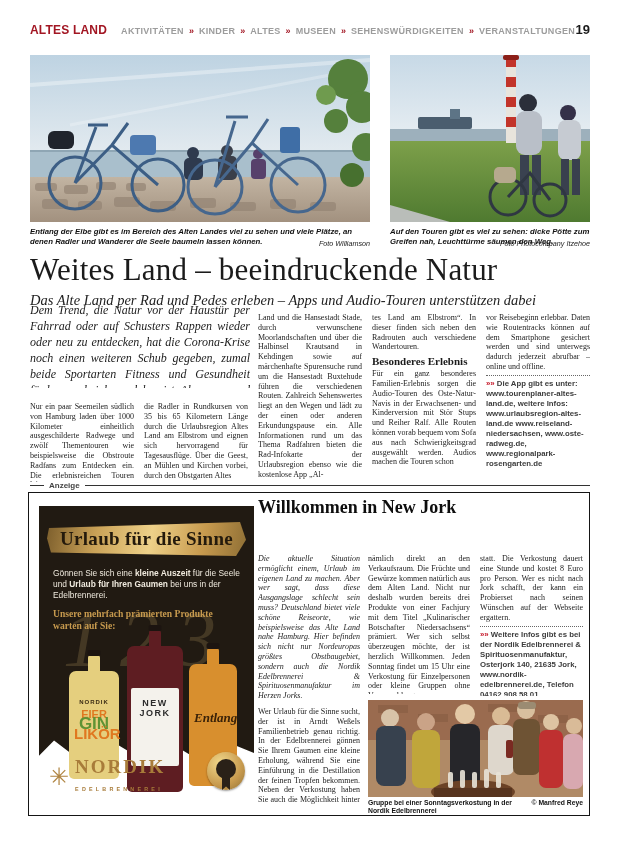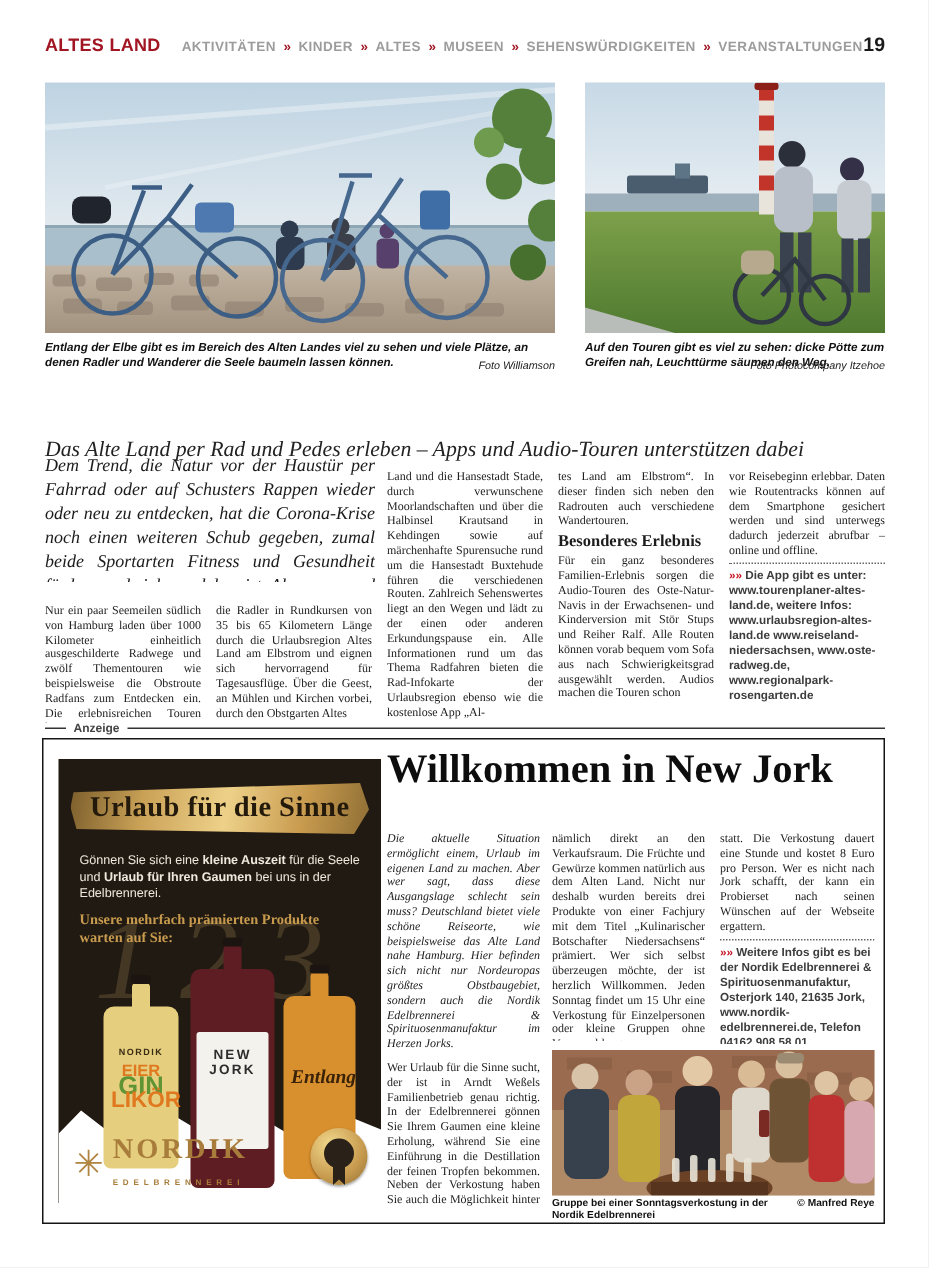--- a/index.html
+++ b/index.html
@@ -84,21 +84,21 @@
   .seal-inner{position:absolute;left:9px;top:7px;width:20px;height:20px;border-radius:50%;background:#2a2118;}
   .seal-ribbon{position:absolute;left:15px;top:26px;width:8px;height:12px;background:#2a2118;
     clip-path:polygon(0 0,100% 0,100% 100%,50% 70%,0 100%);}
   .logo{position:absolute;left:10px;top:252px;display:flex;align-items:center;gap:6px;}
   .logo-star{font-size:24px;color:#b08542;line-height:24px;}
   .logo-name{font-size:19px;font-weight:bold;letter-spacing:2px;color:#a87c3a;line-height:18px;}
   .logo-sub{font-family:"Liberation Sans",sans-serif;font-size:5.4px;font-weight:bold;
     letter-spacing:3.2px;color:#a87c3a;}
 
   
-  .ad-headline{left:258px;top:497px;width:330px;font-size:27px;font-weight:bold;color:#0d0d0d;}
+  .ad-headline{left:258px;top:497px;width:330px;font-size:18px;font-weight:bold;color:#0d0d0d;}
   .ad-subhead{left:258px;top:528px;width:330px;font-size:13px;font-weight:bold;font-style:italic;color:#111;}
   .ca{left:258px;top:554px;width:102px;height:250px;}
   .cb{left:368px;top:554px;width:102px;height:140px;}
   .cc{left:480px;top:554px;width:103px;height:142px;}
   .ca .it{font-style:italic;margin-bottom:6px;}
   .adphoto{left:368px;top:700px;width:215px;height:97px;overflow:hidden;background:#b08a66;}
   .adcap{left:368px;top:799px;width:215px;font-family:"Liberation Sans",sans-serif;font-weight:bold;
     font-size:6.8px;line-height:8px;color:#111;display:flex;justify-content:space-between;gap:6px;}
 </style>
 </head>
@@ -238,20 +238,21 @@
 
   <div class="caption capL">
     <span>Entlang der Elbe gibt es im Bereich des Alten Landes viel zu sehen und viele Plätze, an denen Radler und Wanderer die Seele baumeln lassen können.</span>
     <span class="credit">Foto Williamson</span>
   </div>
   <div class="caption capR">
     <span>Auf den Touren gibt es viel zu sehen: dicke Pötte zum Greifen nah, Leuchttürme säumen den Weg.</span>
     <span class="credit">Foto Photocompany Itzehoe</span>
   </div>
 
+  <h1 class="abs headline" style="margin:0;font-weight:400;">Weites Land – beeindruckende Natur</h1>
   <div class="abs subheadline">Das Alte Land per Rad und Pedes erleben – Apps und Audio-Touren unterstützen dabei</div>
 
   <div class="abs intro">Dem Trend, die Natur vor der Haustür per Fahrrad oder auf Schusters Rappen wieder oder neu zu entdecken, hat die Corona-Krise noch einen weiteren Schub gegeben, zumal beide Sportarten Fitness und Gesundheit fördern und viel zu erleben ist. Also, raus und die Umgebung der Nase nach selbst erkunden!</div>
   <div class="abs body-col c1">Nur ein paar Seemeilen südlich von Hamburg laden über 1000 Kilometer einheitlich ausgeschilderte Radwege und zwölf Thementouren wie beispielsweise die Obstroute Radfans zum Entdecken ein. Die erlebnisreichen Touren leiten</div>
   <div class="abs body-col c2">die Radler in Rundkursen von 35 bis 65 Kilometern Länge durch die Urlaubsregion Altes Land am Elbstrom und eignen sich hervorragend für Tagesausflüge. Über die Geest, an Mühlen und Kirchen vorbei, durch den Obstgarten Altes</div>
   <div class="abs body-col c3">Land und die Hansestadt Stade, durch verwunschene Moorlandschaften und über die Halbinsel Krautsand in Kehdingen sowie auf märchenhafte Spurensuche rund um die Hansestadt Buxtehude führen die verschiedenen Routen. Zahlreich Sehenswertes liegt an den Wegen und lädt zu der einen oder anderen Erkundungspause ein. Alle Informationen rund um das Thema Radfahren bieten die Rad-Infokarte der Urlaubsregion ebenso wie die kostenlose App „Al-</div>
   <div class="abs body-col c4">
     <span>tes Land am Elbstrom“. In dieser finden sich neben den Radrouten auch verschiedene Wandertouren.</span>
     <div class="subhead2">Besonderes Erlebnis</div>
     <span>Für ein ganz besonderes Familien-Erlebnis sorgen die Audio-Touren des Oste-Natur-Navis in der Erwachsenen- und Kinderversion mit Stör Stups und Reiher Ralf. Alle Routen können vorab bequem vom Sofa aus nach Schwierigkeitsgrad ausgewählt werden. Audios machen die Touren schon</span>

